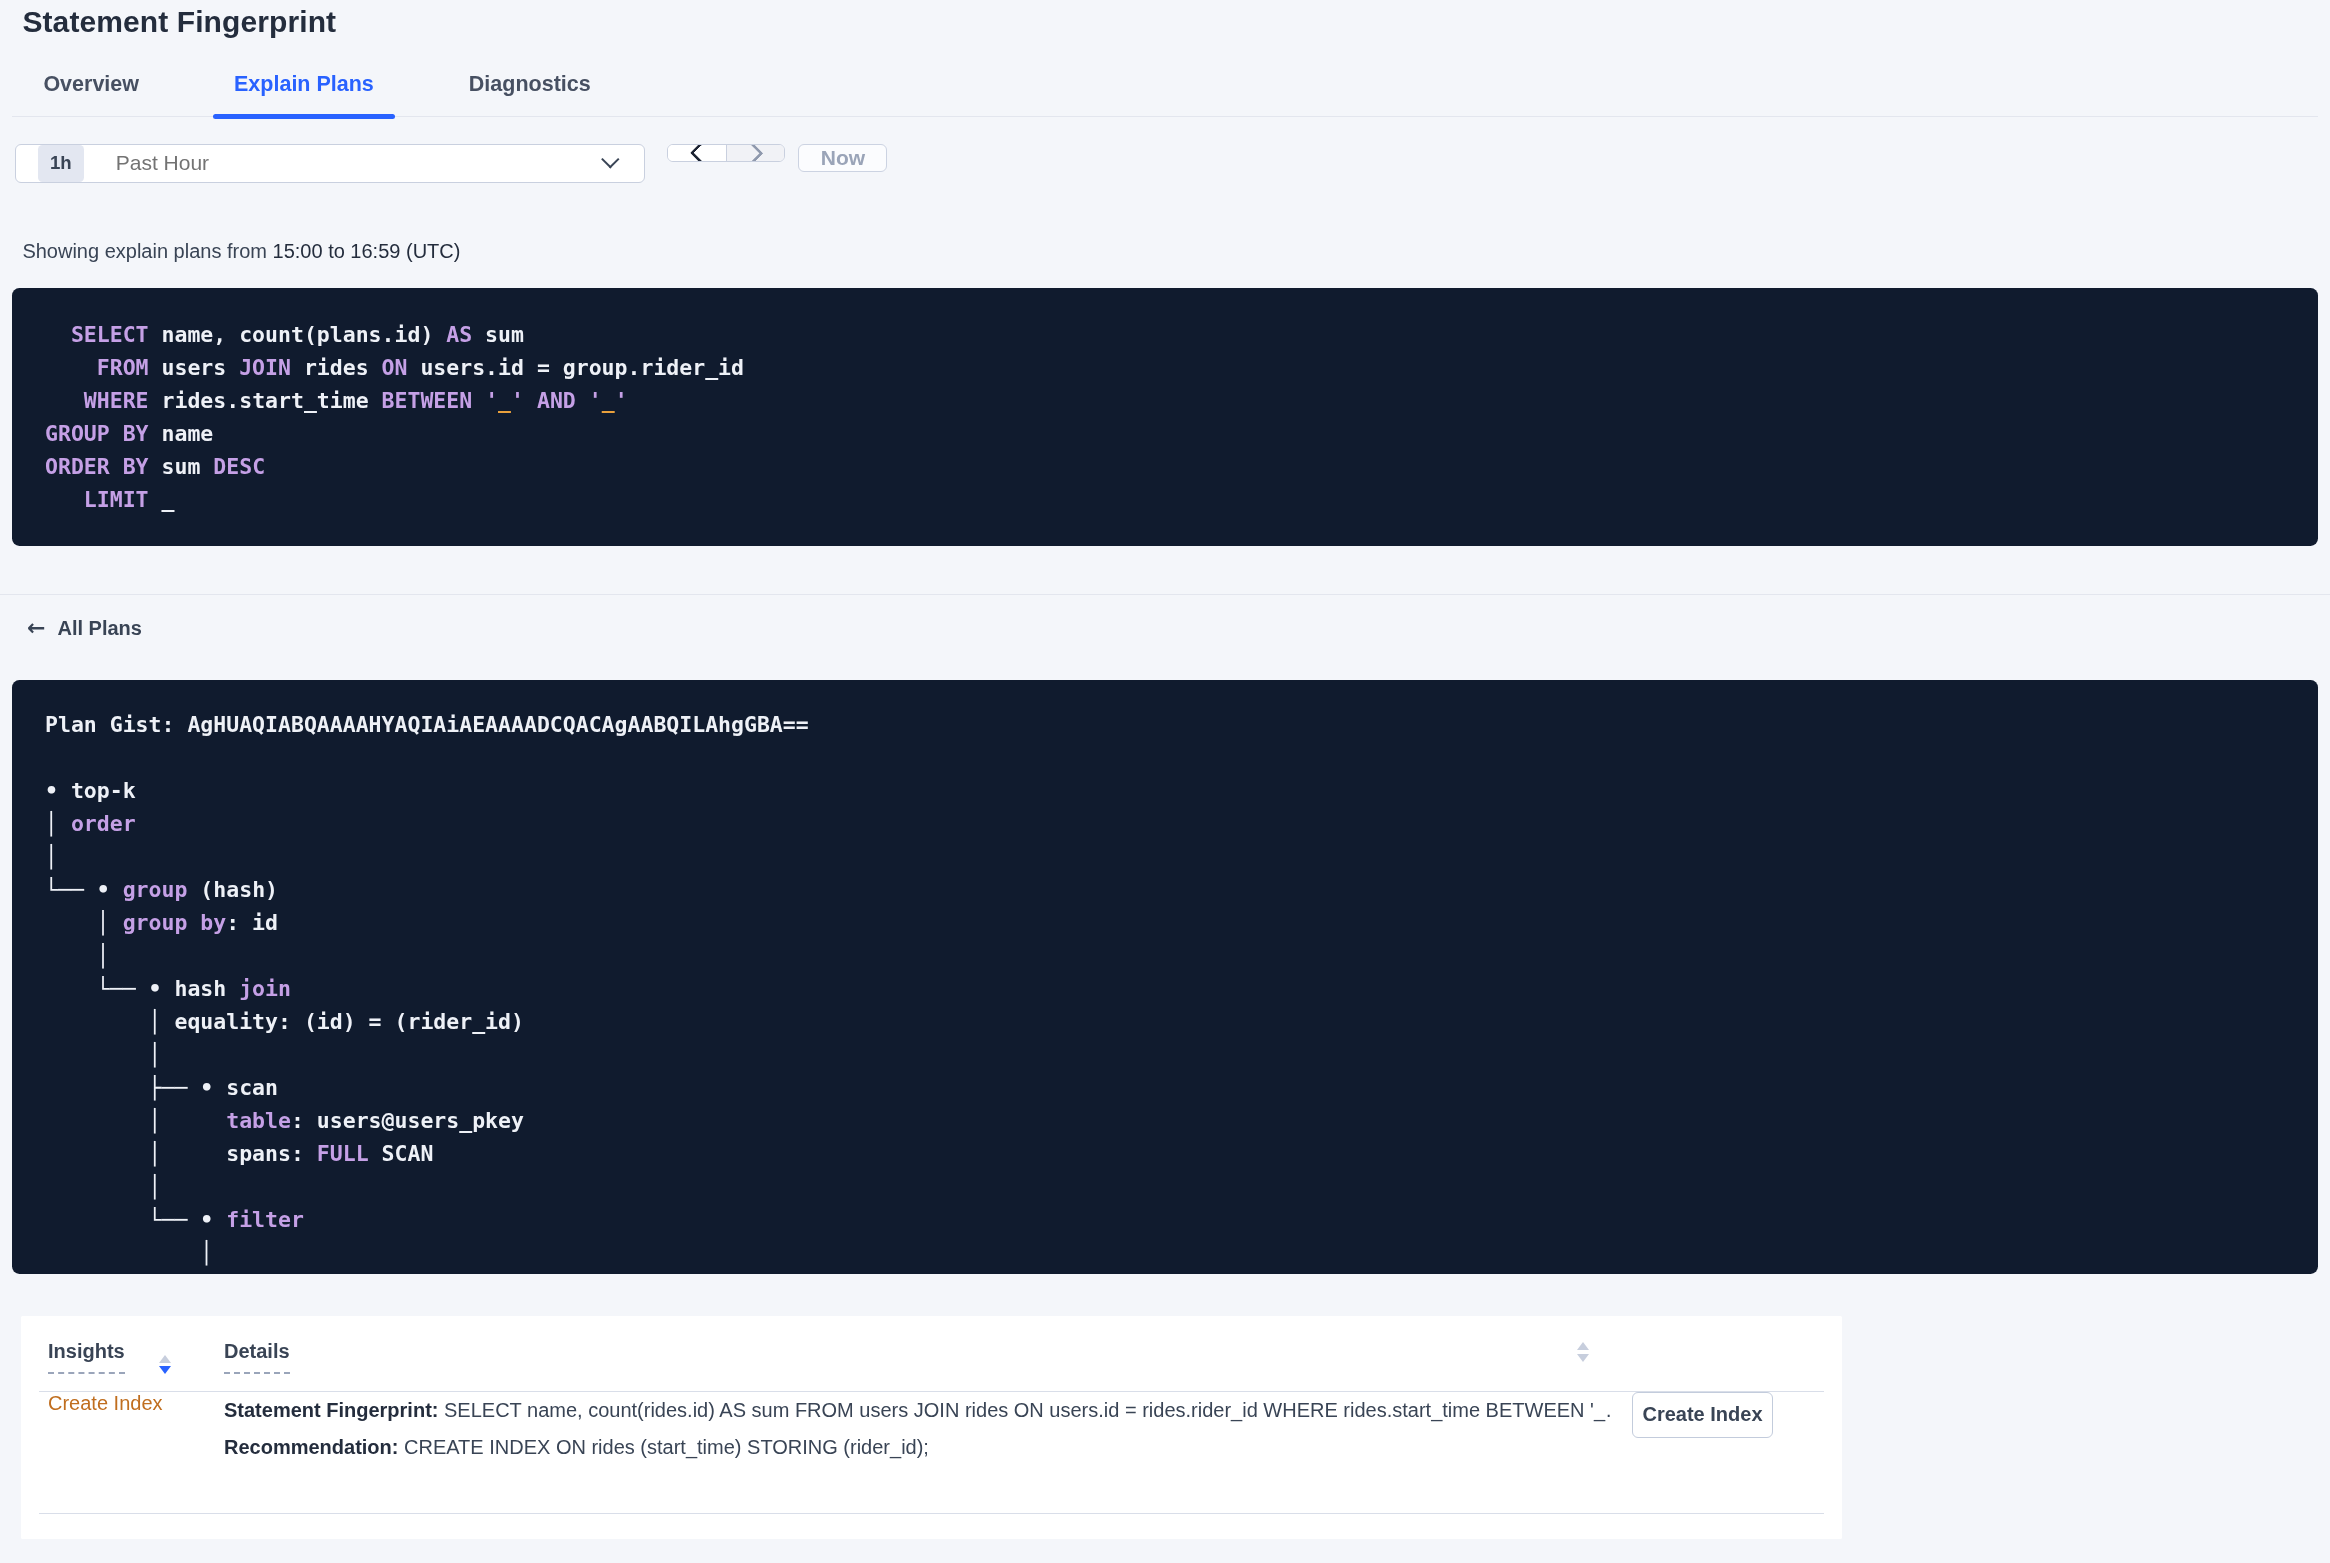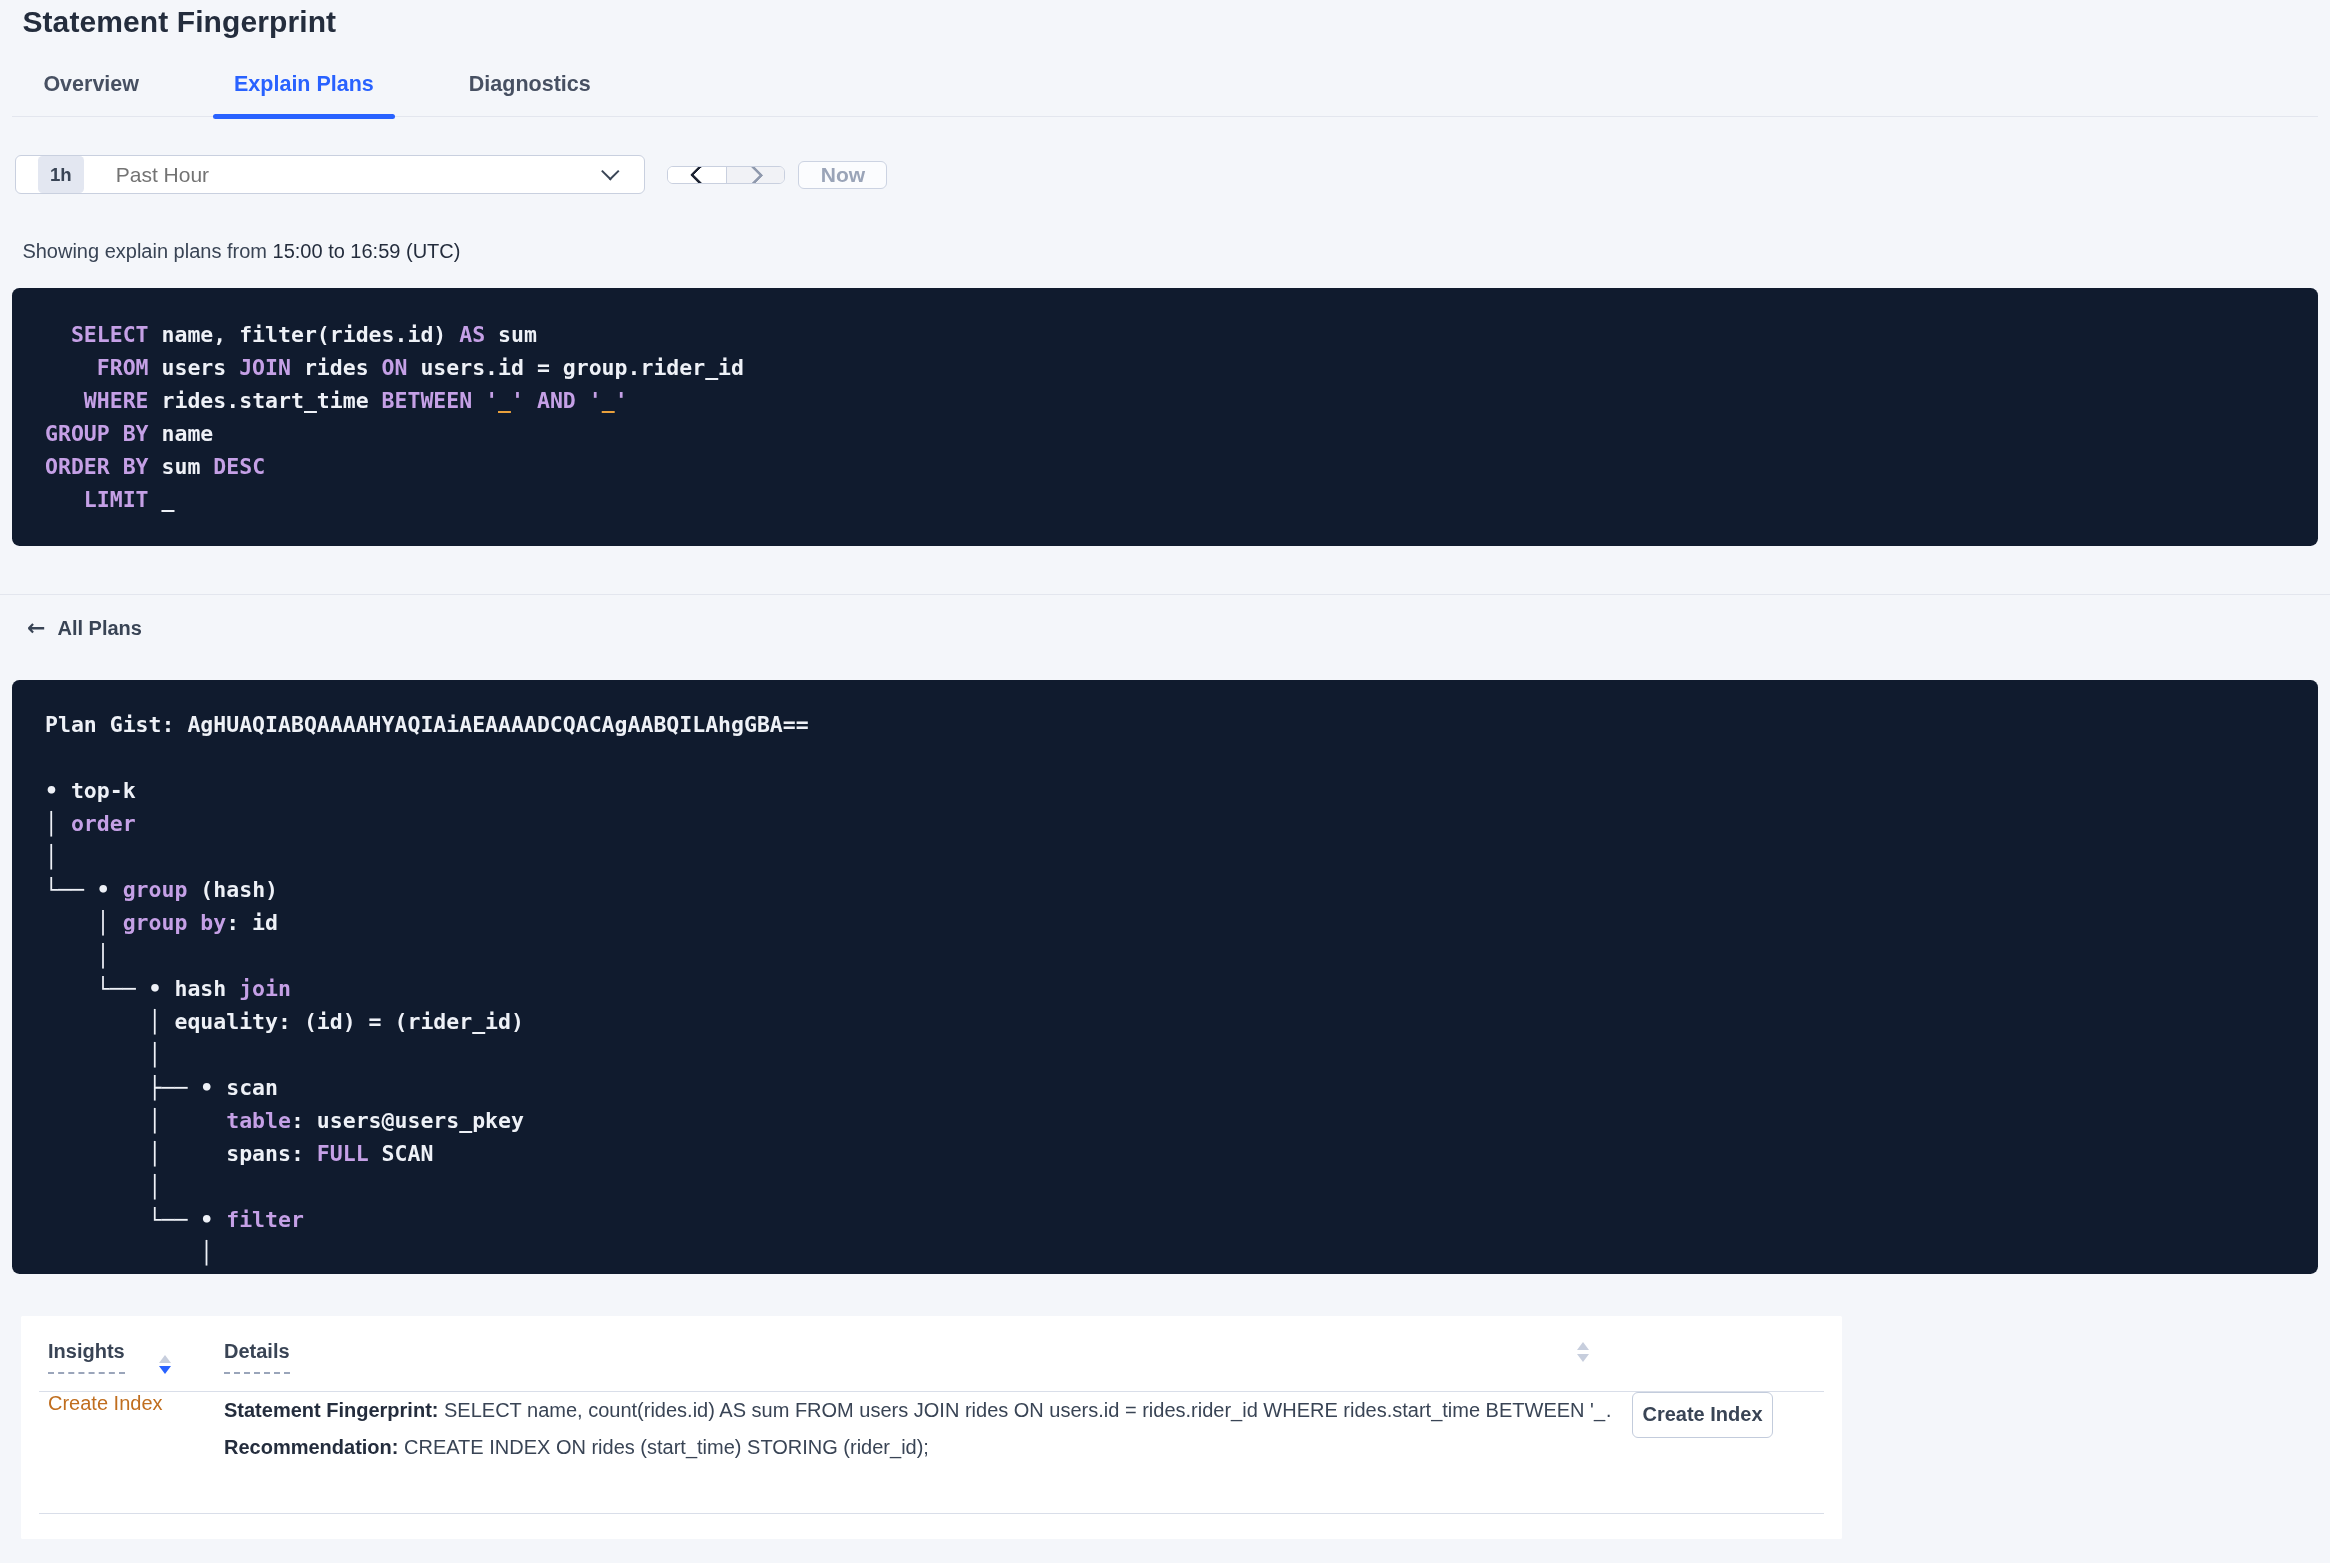--- a/index.html
+++ b/index.html
@@ -7,21 +7,21 @@
   body{width:2330px;height:1564px;background:#f4f6fa;font-family:"Liberation Sans",sans-serif;color:#394455;overflow:hidden}
   .wrap{padding:3px 12px 0}
 
   .page-title{margin:0;padding:1.5px 0 0 10.4px;font-size:30px;font-weight:700;color:#242d3d;letter-spacing:0.1px}
 
   .tabs{display:flex;margin-top:33px;border-bottom:1.5px solid #e3e6ee;padding-left:10.4px}
   .tab{font-size:21.5px;font-weight:600;color:#475062;padding:0 21px 19.3px;margin-right:53px;position:relative;cursor:pointer}
   .tab.active{color:#2962ff}
   .tab.active::after{content:"";position:absolute;left:0;right:0;bottom:-3px;height:5.2px;background:#2962ff;border-radius:3px}
 
-  .toolbar{display:flex;margin-top:27px;padding-left:3px;height:62px;align-items:center}
+  .toolbar{display:flex;margin-top:27px;padding-left:3px;height:62px;align-items:flex-start}
   .time-select{width:630px;background:#fff;border:1.5px solid #c9d0df;border-radius:6px;display:flex;align-items:center;padding:0 27px 0 22px;cursor:pointer}
   .badge{background:#e3e7f1;border-radius:4.5px;padding:7.4px 12px;font-size:18.6px;font-weight:700;color:#394455}
   .tr-label{font-size:21px;font-weight:400;color:#737373;margin-left:32px}
   .chev-down{margin-left:auto;width:12.6px;height:12.6px;border-right:2.2px solid #394455;border-bottom:2.2px solid #394455;transform:rotate(45deg) translate(-3px,-3px)}
   .arrow-group{display:flex;margin-left:22px;border:1.5px solid #c9d0df;border-radius:6px;overflow:hidden;background:#fff}
   .arrow-btn{width:58px;background:#fff;border:none;display:flex;align-items:center;justify-content:center;cursor:pointer;padding:0}
   .arrow-btn + .arrow-btn{border-left:1.5px solid #c9d0df}
   .arrow-btn.disabled{background:#f1f2f6;cursor:default}
   .chev{width:16.3px;height:16.3px;border-left:3.7px solid #1d2433;border-bottom:3.7px solid #1d2433;border-radius:1.5px}
   .chev-left{transform:rotate(45deg);margin-left:7.4px}
@@ -90,21 +90,21 @@
       <button class="arrow-btn disabled">
           <span class="chev chev-right"></span>
         </button>
     </div>
     <button class="now-btn">Now</button>
   </div>
 
   <p class="showing"><span>Showing explain plans from </span><b>15:00 to 16:59 (UTC)</b></p>
 
   <div class="code-box sql-box">
-      <div class="code-line"><span class="tok-p">  </span><span class="tok-k">SELECT</span><span class="tok-p"> name, filter(rides.id) </span><span class="tok-k">AS</span><span class="tok-p"> sum</span></div>
+      <div class="code-line"><span class="tok-p">  </span><span class="tok-k">SELECT</span><span class="tok-p"> name, count(plans.id) </span><span class="tok-k">AS</span><span class="tok-p"> sum</span></div>
       <div class="code-line"><span class="tok-p">    </span><span class="tok-k">FROM</span><span class="tok-p"> users </span><span class="tok-k">JOIN</span><span class="tok-p"> rides </span><span class="tok-k">ON</span><span class="tok-p"> users.id = group.rider_id</span></div>
       <div class="code-line"><span class="tok-p">   </span><span class="tok-k">WHERE</span><span class="tok-p"> rides.start_time </span><span class="tok-k">BETWEEN</span><span class="tok-p"> </span><span class="tok-k">'</span><span class="tok-o">_</span><span class="tok-k">'</span><span class="tok-p"> </span><span class="tok-k">AND</span><span class="tok-p"> </span><span class="tok-k">'</span><span class="tok-o">_</span><span class="tok-k">'</span></div>
       <div class="code-line"><span class="tok-k">GROUP BY</span><span class="tok-p"> name</span></div>
       <div class="code-line"><span class="tok-k">ORDER BY</span><span class="tok-p"> sum </span><span class="tok-k">DESC</span></div>
       <div class="code-line"><span class="tok-p">   </span><span class="tok-k">LIMIT</span><span class="tok-p"> _</span></div>
     </div>
 
   <hr class="section-divider">
 
   <a class="all-plans">

